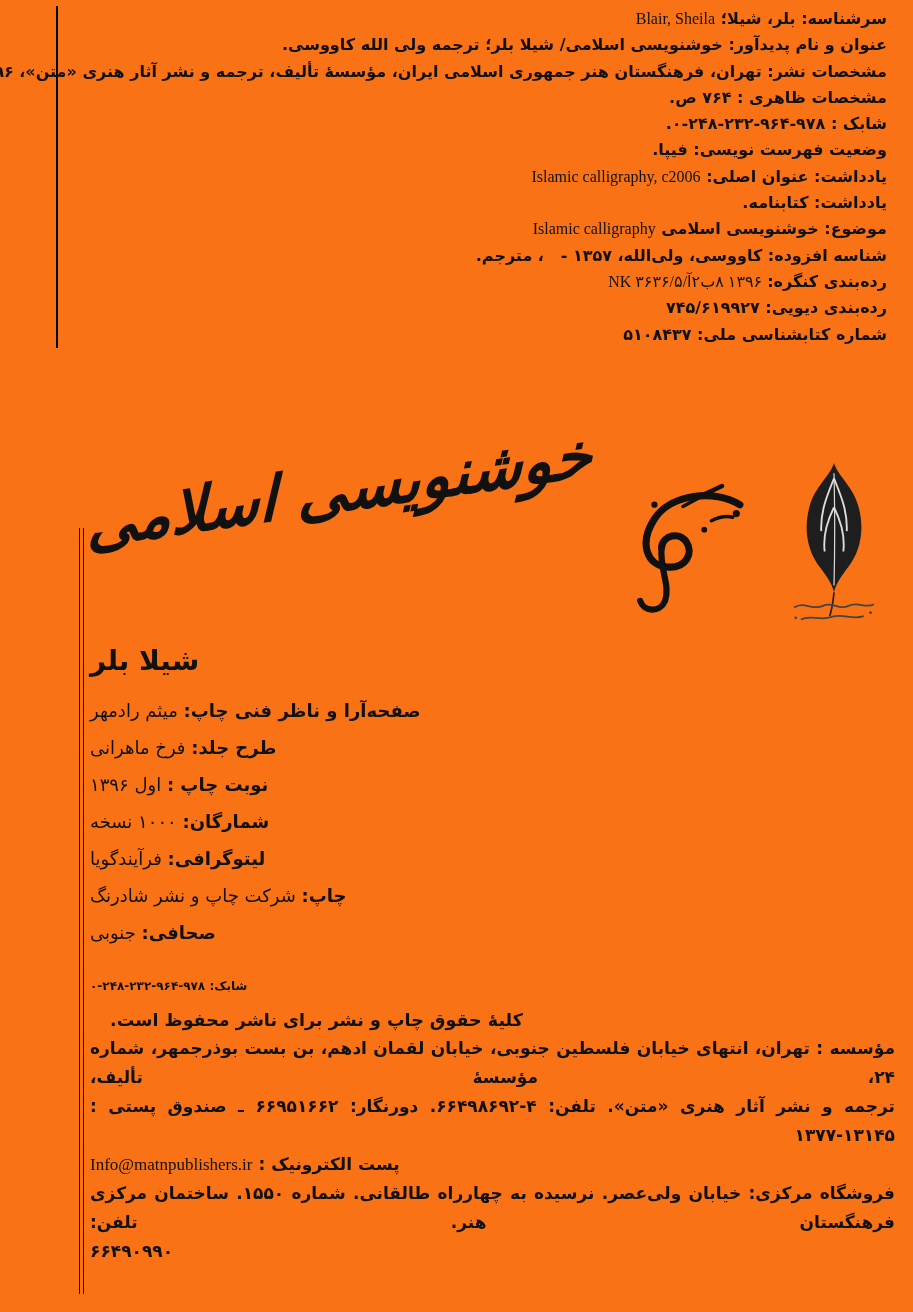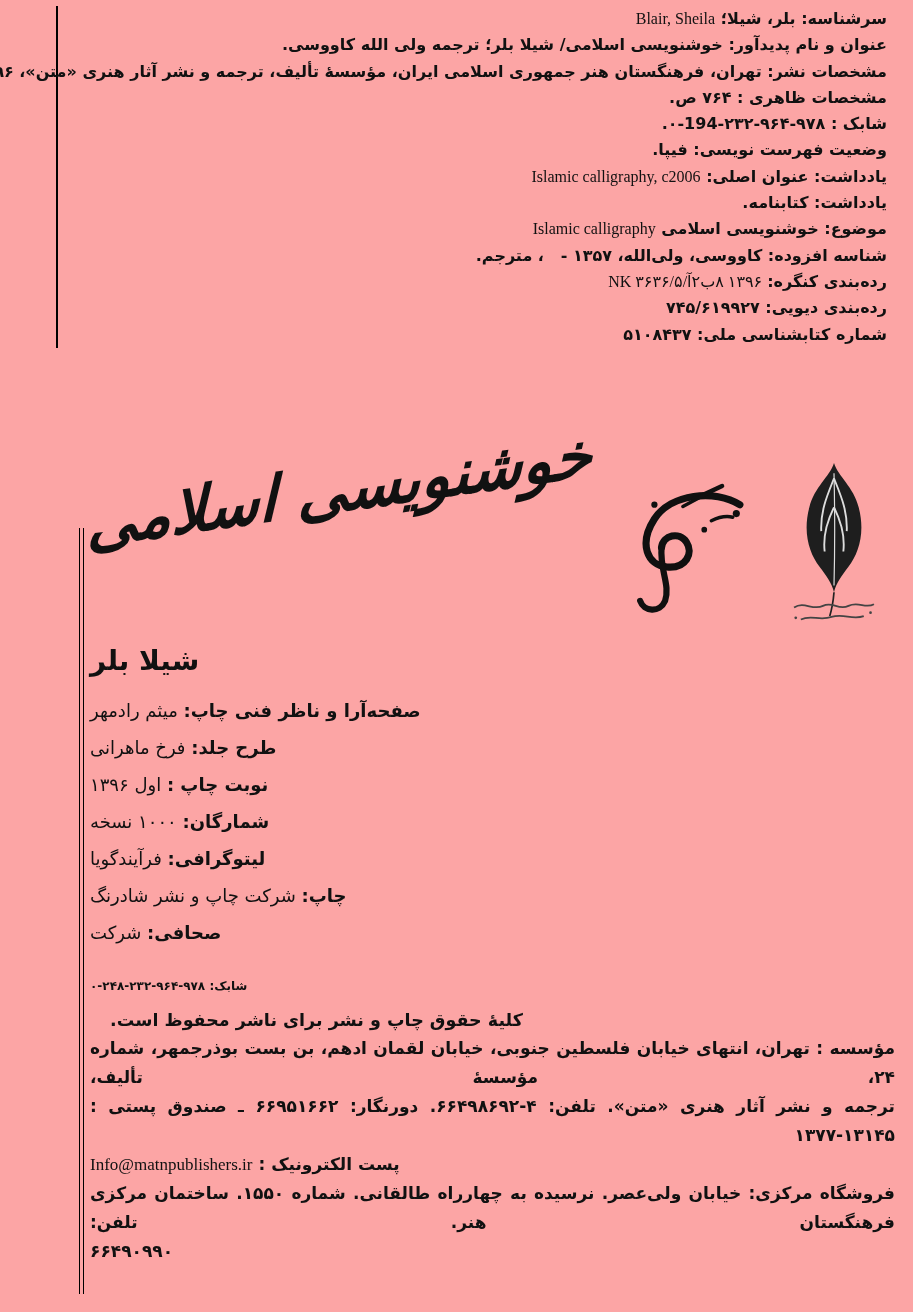--- a/index.html
+++ b/index.html
@@ -1,16 +1,16 @@
 <!DOCTYPE html>
 <html lang="fa"><head>
 <meta charset="utf-8">
 <style>
   html,body{margin:0;padding:0;background:#e8e8e8;}
-  .page{position:relative;width:913px;height:1312px;background:#fca5a5;overflow:hidden;
+  .page{position:relative;width:913px;height:1312px;background:#f97316;overflow:hidden;
         font-family:"DejaVu Sans",sans-serif;color:#111;margin:0 auto;}
 
   
   .cip{position:absolute;top:6px;right:26px;width:820px;direction:rtl;text-align:right;
        font-size:16px;font-weight:700;line-height:26.3px;
        border-left:2px solid #000;padding-left:9px;}
   .cip-line{white-space:nowrap;}
   .lat{font-family:"Liberation Serif","DejaVu Sans",serif;font-weight:400;}
   .lcc{margin-right:5px;}
 
@@ -45,21 +45,21 @@
 </head>
 <body>
 
 <div class="page">
 
   <div class="cip">
     <div class="cip-line"><span>سرشناسه: بلر، شیلا؛</span> <span class="lat">Blair, Sheila</span></div>
     <div class="cip-line">عنوان و نام پدیدآور: خوشنویسی اسلامی/ شیلا بلر؛ ترجمه ولی الله کاووسی.</div>
     <div class="cip-line">مشخصات نشر: تهران، فرهنگستان هنر جمهوری اسلامی ایران، مؤسسهٔ تألیف، ترجمه و نشر آثار هنری «متن»، ۱۳۹۶.</div>
     <div class="cip-line">مشخصات ظاهری : ۷۶۴ ص.</div>
-    <div class="cip-line">شابک : ۹۷۸-۹۶۴-۲۳۲-194-۰.</div>
+    <div class="cip-line">شابک : ۹۷۸-۹۶۴-۲۳۲-۲۴۸-۰.</div>
     <div class="cip-line">وضعیت فهرست نویسی: فیپا.</div>
     <div class="cip-line"><span>یادداشت: عنوان اصلی:</span> <span class="lat">Islamic calligraphy, c2006</span></div>
     <div class="cip-line">یادداشت: کتابنامه.</div>
     <div class="cip-line"><span>موضوع: خوشنویسی اسلامی</span> <span class="lat">Islamic calligraphy</span></div>
     <div class="cip-line">شناسه افزوده: کاووسی، ولی‌الله، ۱۳۵۷ -&nbsp;&nbsp;&nbsp;، مترجم.</div>
     <div class="cip-line"><span>رده‌بندی کنگره:</span><span class="lcc lat" dir="ltr">NK ۳۶۳۶/۵/آ‎۲‎ب‎۸ ۱۳۹۶</span></div>
     <div class="cip-line">رده‌بندی دیویی: ۷۴۵/۶۱۹۹۲۷</div>
     <div class="cip-line">شماره کتابشناسی ملی: ۵۱۰۸۴۳۷</div>
   </div>
 
@@ -123,21 +123,21 @@
     <div class="item">
       <span class="lab">لیتوگرافی:</span>
       <span class="val">فرآیندگویا</span>
     </div>
     <div class="item">
       <span class="lab">چاپ:</span>
       <span class="val">شرکت چاپ و نشر شادرنگ</span>
     </div>
     <div class="item">
       <span class="lab">صحافی:</span>
-      <span class="val">شرکت</span>
+      <span class="val">جنوبی</span>
     </div>
 
     <div class="isbn">شابک: ۹۷۸-۹۶۴-۲۳۲-۲۴۸-۰</div>
     <div class="rights">کلیهٔ حقوق چاپ و نشر برای ناشر محفوظ است.</div>
 
     <div class="fline jl">مؤسسه : تهران، انتهای خیابان فلسطین جنوبی، خیابان لقمان ادهم، بن بست بوذرجمهر، شماره ۲۴، مؤسسهٔ تألیف،</div>
     <div class="fline jl">ترجمه و نشر آثار هنری «متن». تلفن: ۴-۶۶۴۹۸۶۹۲. دورنگار: ۶۶۹۵۱۶۶۲ ـ صندوق پستی : ۱۳۱۴۵-۱۳۷۷</div>
     <div class="fline">
       <span class="lab">پست الکترونیک :</span>
       <span class="lat">Info@matnpublishers.ir</span>

